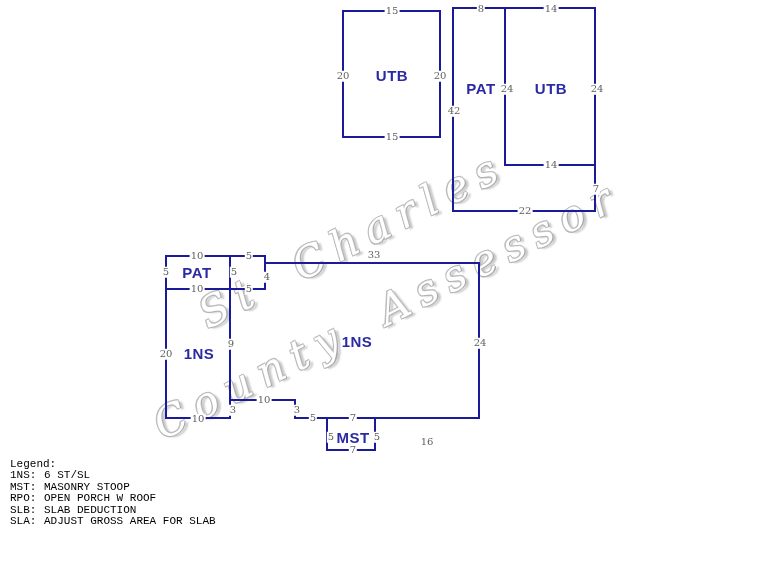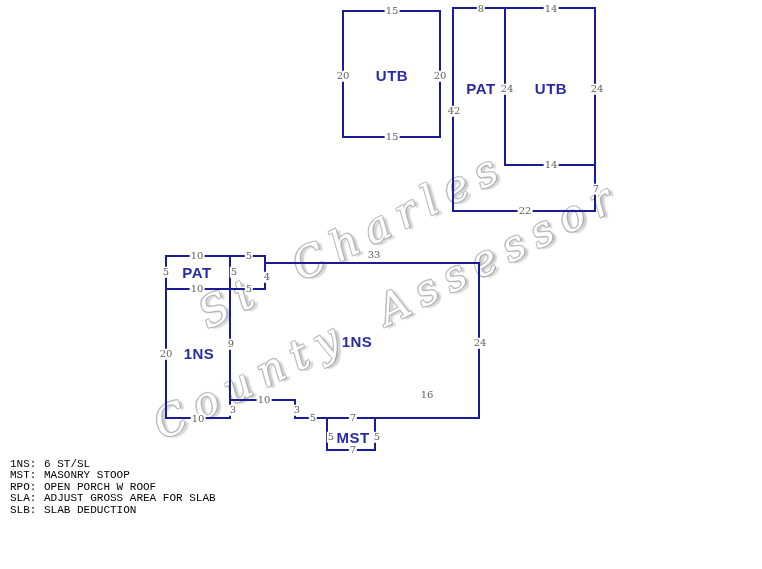--- a/index.html
+++ b/index.html
@@ -106,42 +106,43 @@
     <span class="dim" style="left:374px;top:255px">33</span>
     <span class="dim" style="left:231px;top:344px">9</span>
     <span class="dim" style="left:166px;top:354px">20</span>
     <span class="dim" style="left:480px;top:343px">24</span>
     <span class="dim" style="left:264px;top:400px">10</span>
     <span class="dim" style="left:233px;top:410px">3</span>
     <span class="dim" style="left:297px;top:410px">3</span>
     <span class="dim" style="left:198px;top:419px">10</span>
     <span class="dim" style="left:313px;top:418px">5</span>
     <span class="dim" style="left:353px;top:418px">7</span>
-    <span class="dim" style="left:427px;top:395px">16</span>
+    <span class="dim" style="left:427px;top:442px">16</span>
     <span class="dim" style="left:331px;top:437px">5</span>
     <span class="dim" style="left:377px;top:437px">5</span>
     <span class="dim" style="left:353px;top:450px">7</span>
 
     <span class="area" style="left:197px;top:272px">PAT</span>
     <span class="area" style="left:199px;top:353px">1NS</span>
     <span class="area" style="left:357px;top:341px">1NS</span>
     <span class="area" style="left:353px;top:437px">MST</span>
   </div>
 
   <div class="legend">
+    <div class="lg-title">Legend:</div>
     <div class="lg-row">
       <span class="lg-abbr">1NS:</span><span class="lg-desc">6 ST/SL</span>
     </div>
     <div class="lg-row">
       <span class="lg-abbr">MST:</span><span class="lg-desc">MASONRY STOOP</span>
     </div>
     <div class="lg-row">
       <span class="lg-abbr">RPO:</span><span class="lg-desc">OPEN PORCH W ROOF</span>
     </div>
     <div class="lg-row">
-      <span class="lg-abbr">SLA:</span><span class="lg-desc">ADJUST GROSS AREA FOR SLAB</span>
+      <span class="lg-abbr">SLB:</span><span class="lg-desc">SLAB DEDUCTION</span>
     </div>
     <div class="lg-row">
-      <span class="lg-abbr">SLB:</span><span class="lg-desc">SLAB DEDUCTION</span>
+      <span class="lg-abbr">SLA:</span><span class="lg-desc">ADJUST GROSS AREA FOR SLAB</span>
     </div>
   </div>
 
 </div>
 
 </body></html>

